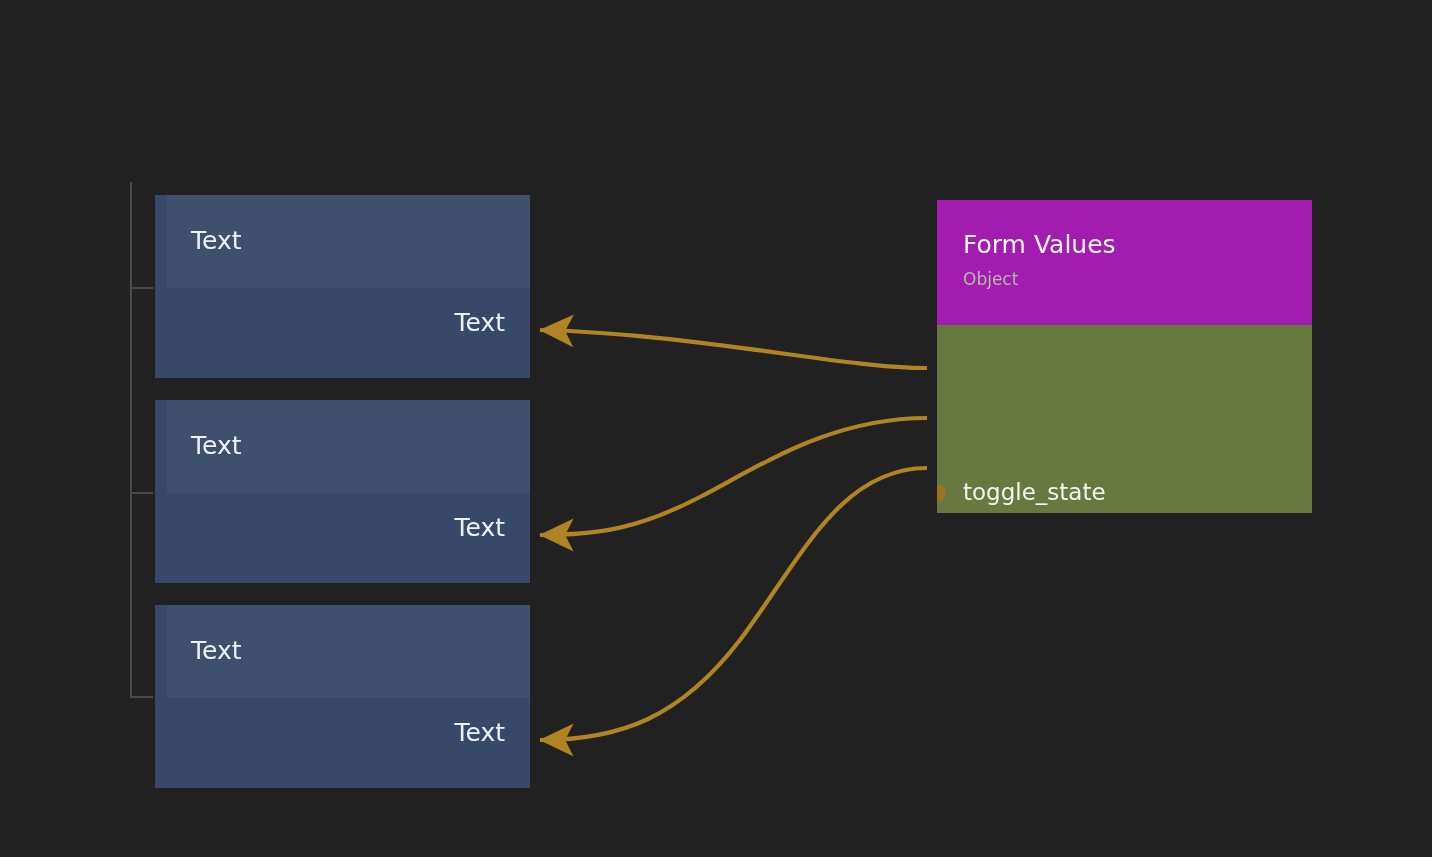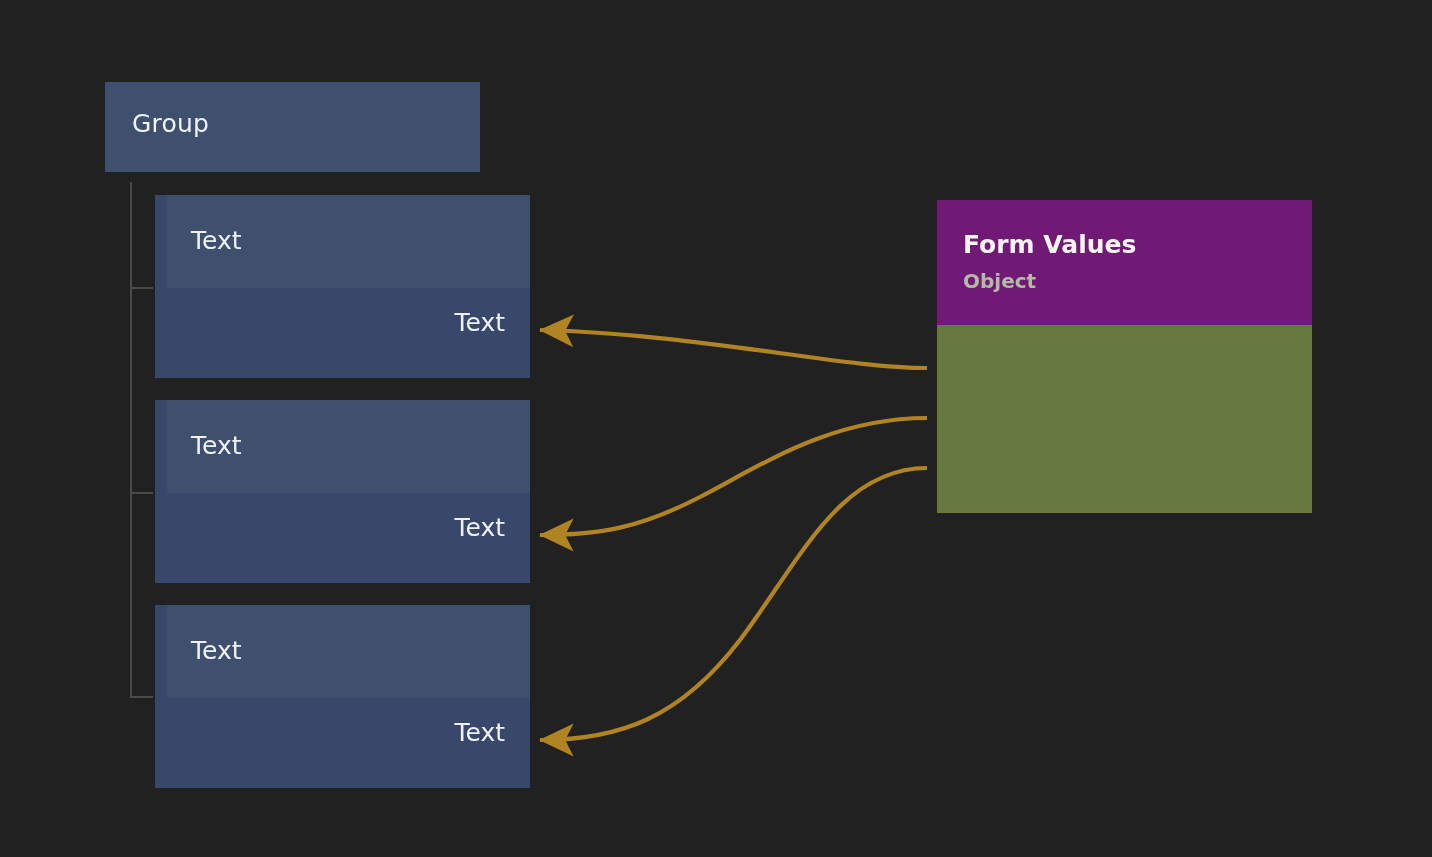--- a/index.html
+++ b/index.html
@@ -110,36 +110,35 @@
   .object-node {
     left: 937px;
     top: 200px;
     width: 375px;
     height: 313px;
     background: #67793f;
   }
   .object-node .obj-head {
     position: relative;
     height: 125px;
-    background: #701a75;
-    font-weight: bold;
+    background: #a21caf;
   }
   .object-node .obj-title {
     position: absolute;
     left: 26px;
     top: 32px;
     font-size: 25px;
     color: #f2f4ee;
     line-height: 1;
   }
   .object-node .obj-subtitle {
     position: absolute;
     left: 26px;
     top: 71px;
-    font-size: 20px;
+    font-size: 17px;
     color: #b3bba4;
     line-height: 1;
   }
   .object-node .obj-body {
     position: relative;
     height: 188px;
   }
   .port-row {
     position: absolute;
     left: 0;
@@ -182,23 +181,20 @@
       <path d="M 927 418 C 830 418, 760 466, 700 497 C 640 528, 600 535, 540 535"></path>
       <path d="M 927 468 C 840 468, 800 560, 740 640 C 680 718, 620 740, 540 740"></path>
     </g>
   </svg>
 
   <div class="tree-trunk" style="left:130px; top:182px; height:516px;"></div>
   <div class="tree-stub" style="left:130px; top:287px; width:23px;"></div>
   <div class="tree-stub" style="left:130px; top:492px; width:23px;"></div>
   <div class="tree-stub" style="left:130px; top:696px; width:23px;"></div>
 
-  <div class="node group-node">
-    <div class="group-title">Group</div>
-  </div>
 
   <div class="node child-node" id="child-node-0">
     <div class="child-head">
       <div class="child-head-label">Text</div>
     </div>
     <div class="child-body">
       <div class="child-body-label">Text</div>
     </div>
   </div>
 
@@ -218,15 +214,23 @@
     <div class="child-body">
       <div class="child-body-label">Text</div>
     </div>
   </div>
 
   <div class="node object-node">
     <div class="obj-head">
       <div class="obj-title">Form Values</div>
       <div class="obj-subtitle">Object</div>
     </div>
+    <div class="obj-body">
+
+      <div class="port-row" id="port-row-0">
+        <span class="port-dot"></span>
+        <span class="port-label">toggle_state</span>
+      </div>
+
+    </div>
   </div>
 
 </div>
 
 </body></html>

